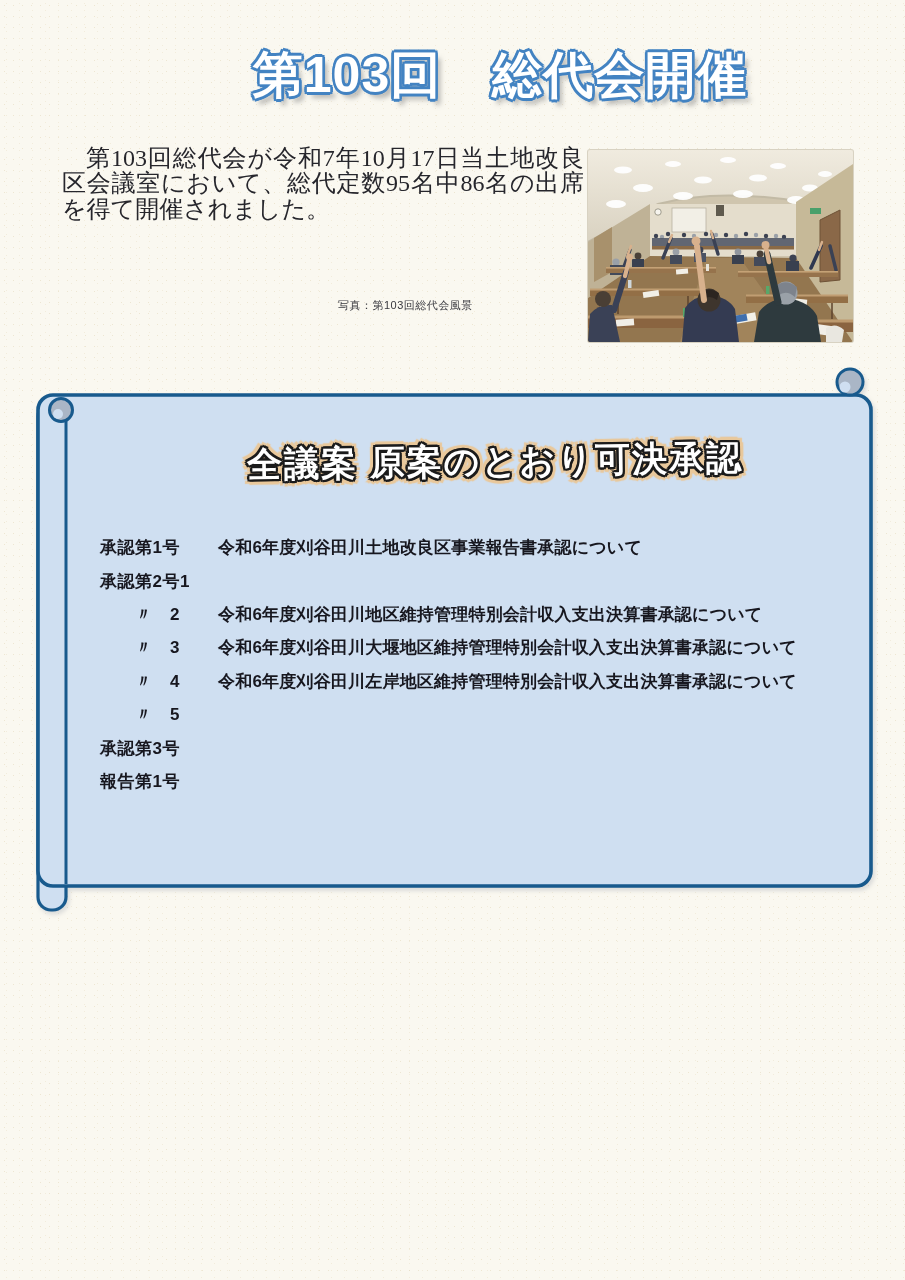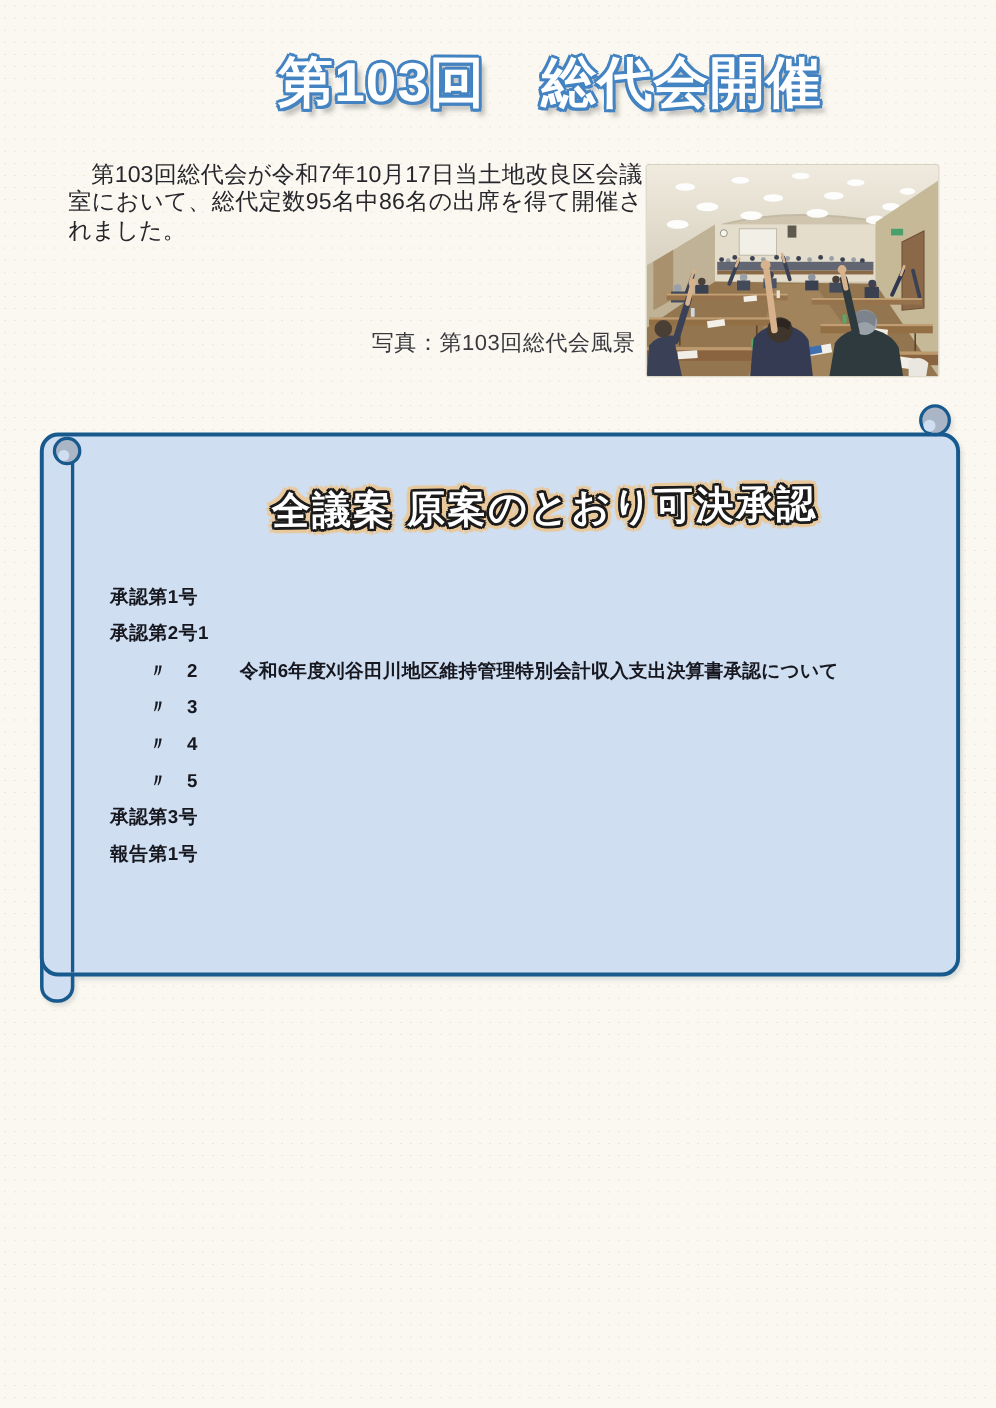--- a/index.html
+++ b/index.html
@@ -28,27 +28,28 @@
       -2.2px -2.2px 0 #4383c2, 2.2px -2.2px 0 #4383c2,
       -2.2px 2.2px 0 #4383c2, 2.2px 2.2px 0 #4383c2,
       0 -2.6px 0 #4383c2, 0 2.6px 0 #4383c2,
       -2.6px 0 0 #4383c2, 2.6px 0 0 #4383c2,
       5px 6px 5px rgba(125,125,125,.55);
     white-space:nowrap;
   }
   
   .intro{
     position:absolute;left:62px;top:146px;width:522px;
-    font-size:21px;line-height:25.3px;color:#26262c;
+    font-size:24px;line-height:25.3px;color:#26262c;
     text-align:justify;
+    font-family:Liberation Serif, serif;
   }
   .intro p{margin:0;text-indent:1em;}
   .photo-caption{
     position:absolute;left:338px;top:298px;width:240px;
-    font-size:20px;color:#38383e;letter-spacing:.5px;
+    font-size:11px;color:#38383e;letter-spacing:.5px;
   }
   
   .photo{
     position:absolute;left:588px;top:150px;width:265px;height:192px;
     border-radius:2px;overflow:hidden;
     box-shadow:0 0 0 1px #d8d2c2;
   }
   
   .scroll-wrap{position:absolute;left:33px;top:363px;width:845px;height:555px;}
   .scroll-wrap svg{filter:drop-shadow(2px 3px 2px rgba(110,120,140,.22));}
@@ -64,21 +65,21 @@
       -4.5px -4.5px 1px #e9c89b, 4.5px -4.5px 1px #e9c89b,
       -4.5px 4.5px 1px #e9c89b, 4.5px 4.5px 1px #e9c89b,
       0 -5.5px 1px #e9c89b, 0 5.5px 1px #e9c89b,
       -5.5px 0 1px #e9c89b, 5.5px 0 1px #e9c89b;
     white-space:nowrap;
   }
   .agenda{
     position:absolute;left:100px;top:531px;width:740px;
     font-weight:bold;color:#17171f;font-size:17px;
   }
-  .agenda .row{display:flex;align-items:flex-start;height:33.4px;}
+  .agenda .row{display:flex;align-items:center;height:33.4px;}
   .agenda .lab{flex:0 0 118px;white-space:pre;letter-spacing:.5px;}
   .agenda .txt{flex:1;white-space:nowrap;letter-spacing:.2px;}
 </style>
 </head>
 <body>
 
 <div class="page">
 
   <div class="doc-title">第103回　総代会開催</div>
 
@@ -258,33 +259,36 @@
       <circle cx="817" cy="19" r="13" fill="#aab6c6" stroke="#185a8d" stroke-width="3"></circle>
       <circle cx="812" cy="24" r="5.5" fill="#cfdff1"></circle>
     </svg>
   </div>
 
   <div class="box-heading">全議案 原案のとおり可決承認</div>
 
   <div class="agenda">
     <div class="row">
       <span class="lab">承認第1号</span>
+      <span class="txt">令和6年度刈谷田川土地改良区事業報告書承認について</span>
     </div>
     <div class="row">
       <span class="lab">承認第2号1</span>
     </div>
     <div class="row">
       <span class="lab">　　〃　2</span>
       <span class="txt">令和6年度刈谷田川地区維持管理特別会計収入支出決算書承認について</span>
     </div>
     <div class="row">
       <span class="lab">　　〃　3</span>
+      <span class="txt">令和6年度刈谷田川大堰地区維持管理特別会計収入支出決算書承認について</span>
     </div>
     <div class="row">
       <span class="lab">　　〃　4</span>
+      <span class="txt">令和6年度刈谷田川左岸地区維持管理特別会計収入支出決算書承認について</span>
     </div>
     <div class="row">
       <span class="lab">　　〃　5</span>
     </div>
     <div class="row">
       <span class="lab">承認第3号</span>
     </div>
     <div class="row">
       <span class="lab">報告第1号</span>
     </div>

